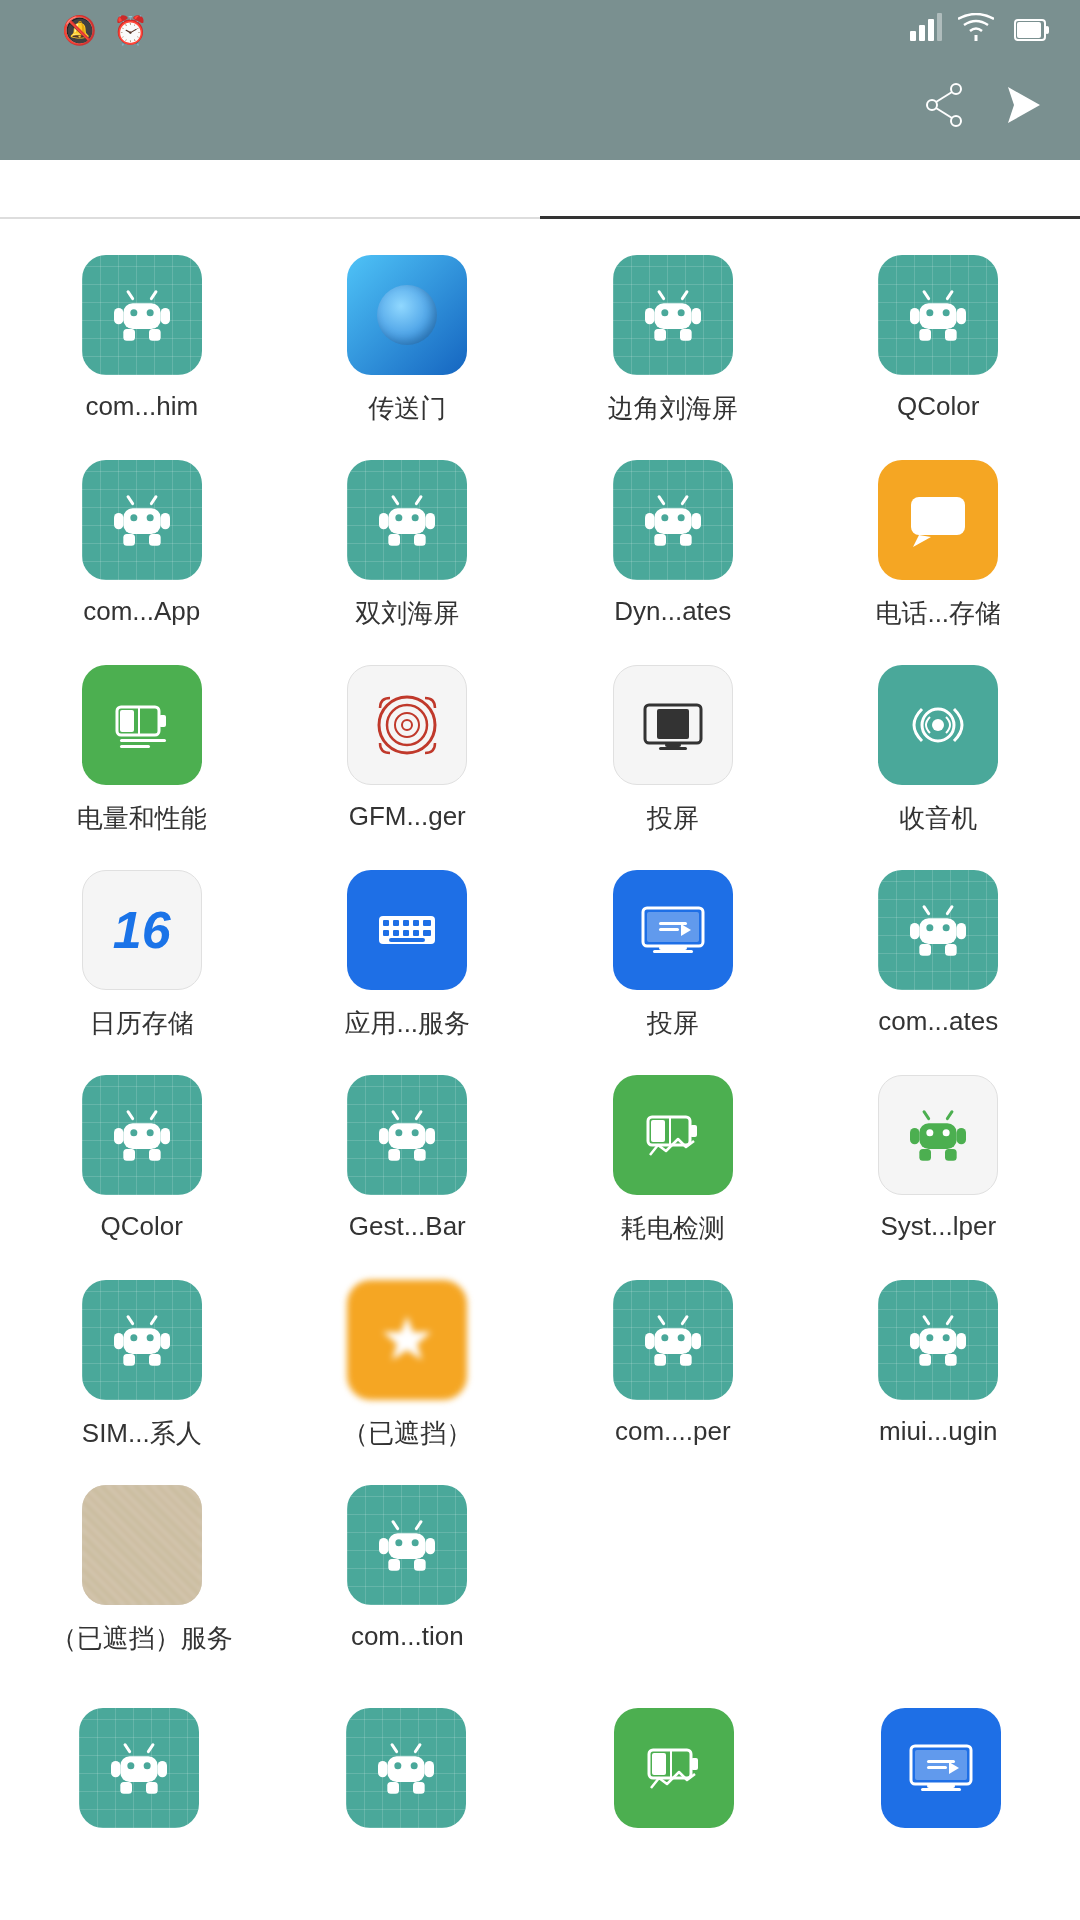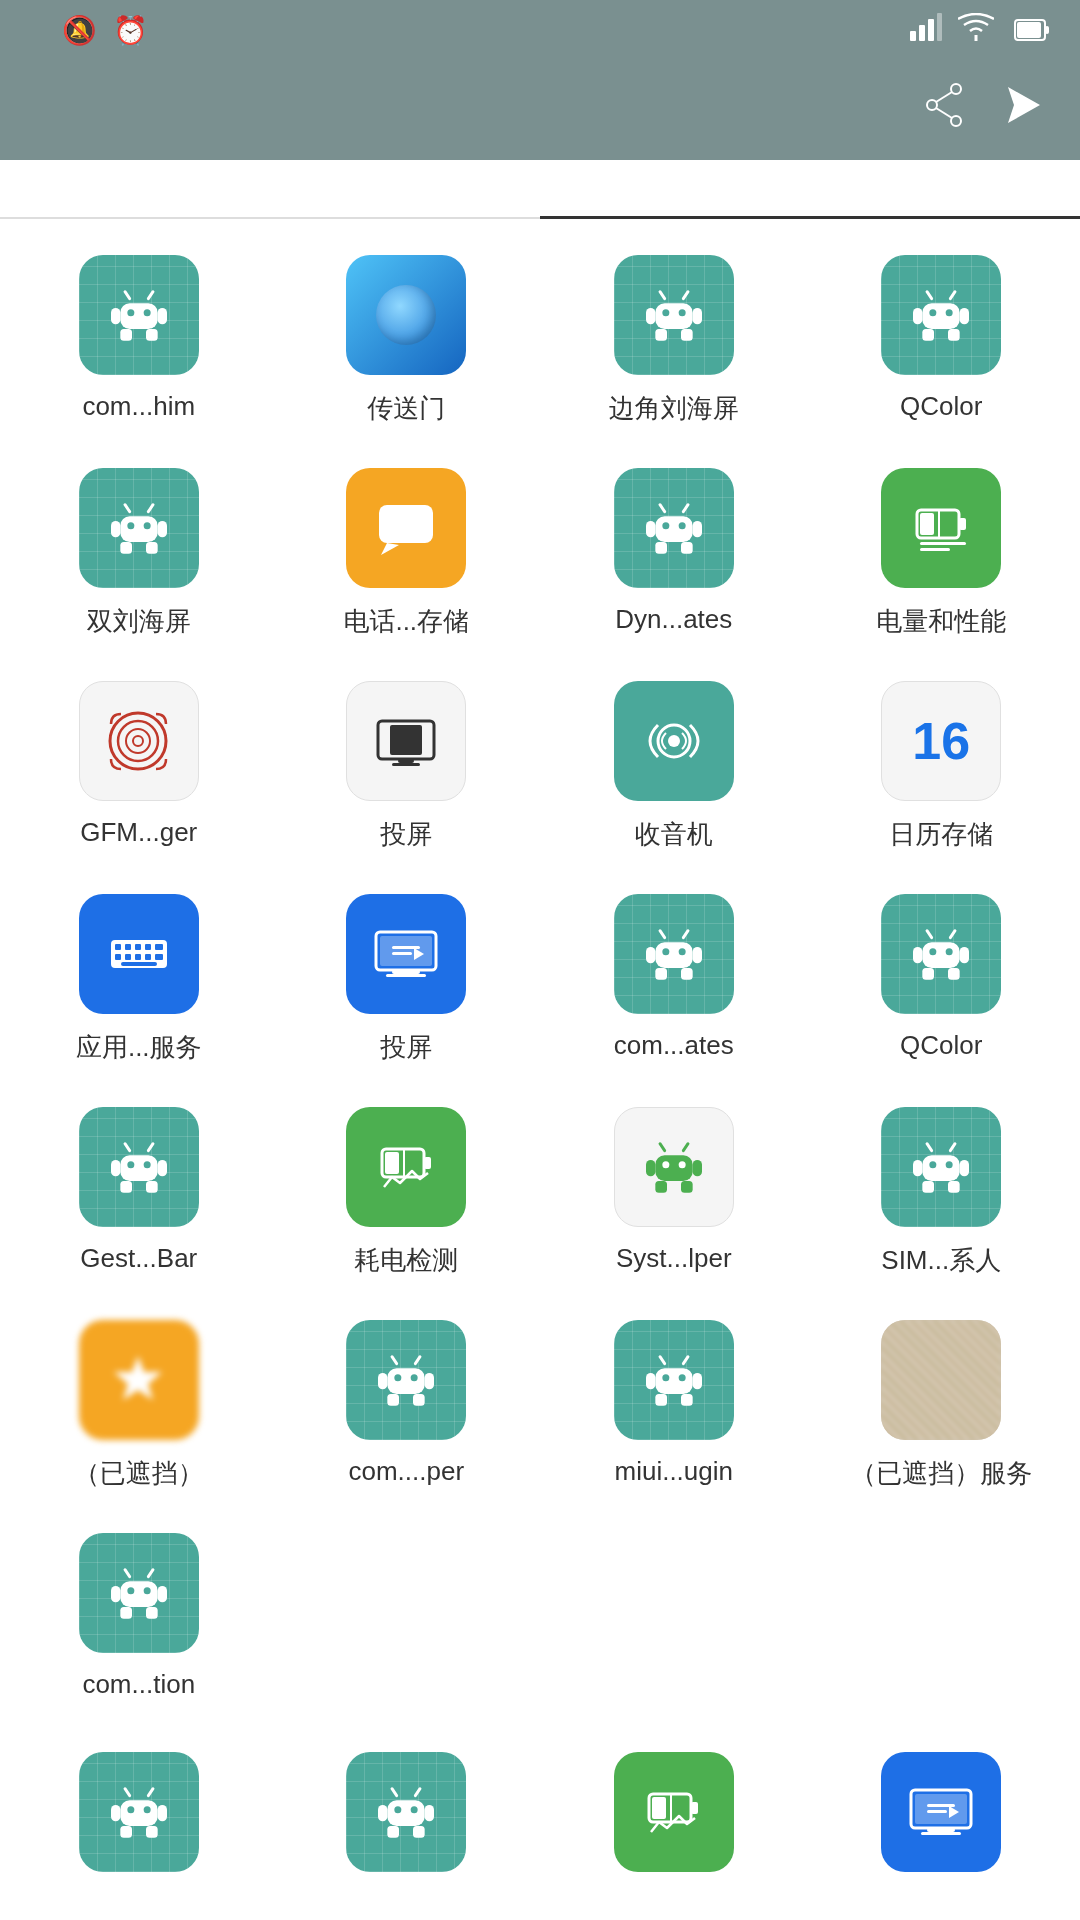--- a/index.html
+++ b/index.html
@@ -66,21 +66,21 @@
     .tab.active {
       color: #333;
       border-bottom: 3px solid #333;
     }
 
     
     .app-grid {
       display: grid;
       grid-template-columns: repeat(4, 1fr);
       padding: 20px 10px;
-      gap: 10px;
+      gap: 2px;
       background: #fff;
     }
 
     .app-item {
       display: flex;
       flex-direction: column;
       align-items: center;
       padding: 16px 8px;
       cursor: pointer;
     }
@@ -301,52 +301,74 @@
       <line x1="22" y1="16" x2="18" y2="10" stroke="white" stroke-width="2.5" stroke-linecap="round"></line>
       <line x1="38" y1="16" x2="42" y2="10" stroke="white" stroke-width="2.5" stroke-linecap="round"></line>
 
       <rect x="14" y="42" width="10" height="10" rx="3"></rect>
       <rect x="36" y="42" width="10" height="10" rx="3"></rect>
       <rect x="6" y="24" width="8" height="14" rx="4"></rect>
       <rect x="46" y="24" width="8" height="14" rx="4"></rect>
     </g>
   </svg>
     </div>
+    <span class="app-label">com...App</span>
+  </div>
+    <div class="app-item">
+    <div class="app-icon icon-android" style="background:#4aa89a">
+      <svg class="android-bot" viewBox="0 0 60 60" xmlns="http://www.w3.org/2000/svg">
+    <g fill="white">
+
+      <rect x="14" y="20" width="32" height="22" rx="8"></rect>
+
+      <circle cx="23" cy="28" r="3" fill="#4aa89a"></circle>
+      <circle cx="37" cy="28" r="3" fill="#4aa89a"></circle>
+
+      <line x1="22" y1="16" x2="18" y2="10" stroke="white" stroke-width="2.5" stroke-linecap="round"></line>
+      <line x1="38" y1="16" x2="42" y2="10" stroke="white" stroke-width="2.5" stroke-linecap="round"></line>
+
+      <rect x="14" y="42" width="10" height="10" rx="3"></rect>
+      <rect x="36" y="42" width="10" height="10" rx="3"></rect>
+      <rect x="6" y="24" width="8" height="14" rx="4"></rect>
+      <rect x="46" y="24" width="8" height="14" rx="4"></rect>
+    </g>
+  </svg>
+    </div>
     <span class="app-label">双刘海屏</span>
+  </div>
+    <div class="app-item">
+    <div class="app-icon icon-android" style="background:#4aa89a">
+      <svg class="android-bot" viewBox="0 0 60 60" xmlns="http://www.w3.org/2000/svg">
+    <g fill="white">
+
+      <rect x="14" y="20" width="32" height="22" rx="8"></rect>
+
+      <circle cx="23" cy="28" r="3" fill="#4aa89a"></circle>
+      <circle cx="37" cy="28" r="3" fill="#4aa89a"></circle>
+
+      <line x1="22" y1="16" x2="18" y2="10" stroke="white" stroke-width="2.5" stroke-linecap="round"></line>
+      <line x1="38" y1="16" x2="42" y2="10" stroke="white" stroke-width="2.5" stroke-linecap="round"></line>
+
+      <rect x="14" y="42" width="10" height="10" rx="3"></rect>
+      <rect x="36" y="42" width="10" height="10" rx="3"></rect>
+      <rect x="6" y="24" width="8" height="14" rx="4"></rect>
+      <rect x="46" y="24" width="8" height="14" rx="4"></rect>
+    </g>
+  </svg>
+    </div>
+    <span class="app-label">Dyn...ates</span>
   </div>
     <div class="app-item">
     <div class="app-icon" style="background:#f5a623;border-radius:24px;display:flex;align-items:center;justify-content:center;">
       <svg width="70" height="70" viewBox="0 0 70 70" fill="white">
         <rect x="8" y="12" width="54" height="38" rx="8"></rect>
         <polygon points="16,50 10,62 28,52"></polygon>
       </svg>
     </div>
     <span class="app-label">电话...存储</span>
-  </div>
-    <div class="app-item">
-    <div class="app-icon icon-android" style="background:#4aa89a">
-      <svg class="android-bot" viewBox="0 0 60 60" xmlns="http://www.w3.org/2000/svg">
-    <g fill="white">
-
-      <rect x="14" y="20" width="32" height="22" rx="8"></rect>
-
-      <circle cx="23" cy="28" r="3" fill="#4aa89a"></circle>
-      <circle cx="37" cy="28" r="3" fill="#4aa89a"></circle>
-
-      <line x1="22" y1="16" x2="18" y2="10" stroke="white" stroke-width="2.5" stroke-linecap="round"></line>
-      <line x1="38" y1="16" x2="42" y2="10" stroke="white" stroke-width="2.5" stroke-linecap="round"></line>
-
-      <rect x="14" y="42" width="10" height="10" rx="3"></rect>
-      <rect x="36" y="42" width="10" height="10" rx="3"></rect>
-      <rect x="6" y="24" width="8" height="14" rx="4"></rect>
-      <rect x="46" y="24" width="8" height="14" rx="4"></rect>
-    </g>
-  </svg>
-    </div>
-    <span class="app-label">Dyn...ates</span>
   </div>
     <div class="app-item">
     <div class="app-icon" style="background:#4caf50;border-radius:24px;display:flex;align-items:center;justify-content:center;">
       <svg width="65" height="65" viewBox="0 0 65 65" fill="none">
         <rect x="8" y="14" width="42" height="28" rx="4" stroke="white" stroke-width="3"></rect>
         <rect x="50" y="22" width="7" height="12" rx="2" fill="white"></rect>
         <rect x="11" y="17" width="14" height="22" rx="2" fill="white"></rect>
         <line x1="30" y1="14" x2="30" y2="42" stroke="white" stroke-width="2"></line>
         <rect x="11" y="46" width="46" height="3" rx="1.5" fill="white"></rect>
         <rect x="11" y="52" width="30" height="3" rx="1.5" fill="white"></rect>
@@ -387,21 +409,21 @@
         <circle cx="36" cy="36" r="6" fill="white"></circle>
         <path d="M20 20 Q12 28 12 36 Q12 44 20 52" stroke="white" stroke-width="3" fill="none"></path>
         <path d="M52 20 Q60 28 60 36 Q60 44 52 52" stroke="white" stroke-width="3" fill="none"></path>
         <path d="M28 28 Q24 32 24 36 Q24 40 28 44" stroke="white" stroke-width="2" fill="none"></path>
         <path d="M44 28 Q48 32 48 36 Q48 40 44 44" stroke="white" stroke-width="2" fill="none"></path>
       </svg>
     </div>
     <span class="app-label">收音机</span>
   </div>
     <div class="app-item">
-    <div class="app-icon" style="background:#f5f5f5;border-radius:24px;display:flex;align-items:center;justify-content:center;border:1px solid #e0e0e0;">
+    <div class="app-icon" style="background:#f5f5f5;border-radius:24px;display:flex;align-items:center;justify-content:center;border:1px solid #e0e0e0;font-style:italic;">
       <span class="calendar-number">16</span>
     </div>
     <span class="app-label">日历存储</span>
   </div>
     <div class="app-item">
     <div class="app-icon" style="background:#1e6fe6;border-radius:24px;display:flex;align-items:center;justify-content:center;">
       <svg width="72" height="72" viewBox="0 0 72 72" fill="white">
         <rect x="8" y="22" width="56" height="28" rx="4"></rect>
         <rect x="12" y="26" width="6" height="6" rx="1" fill="#1e6fe6"></rect>
         <rect x="22" y="26" width="6" height="6" rx="1" fill="#1e6fe6"></rect>

